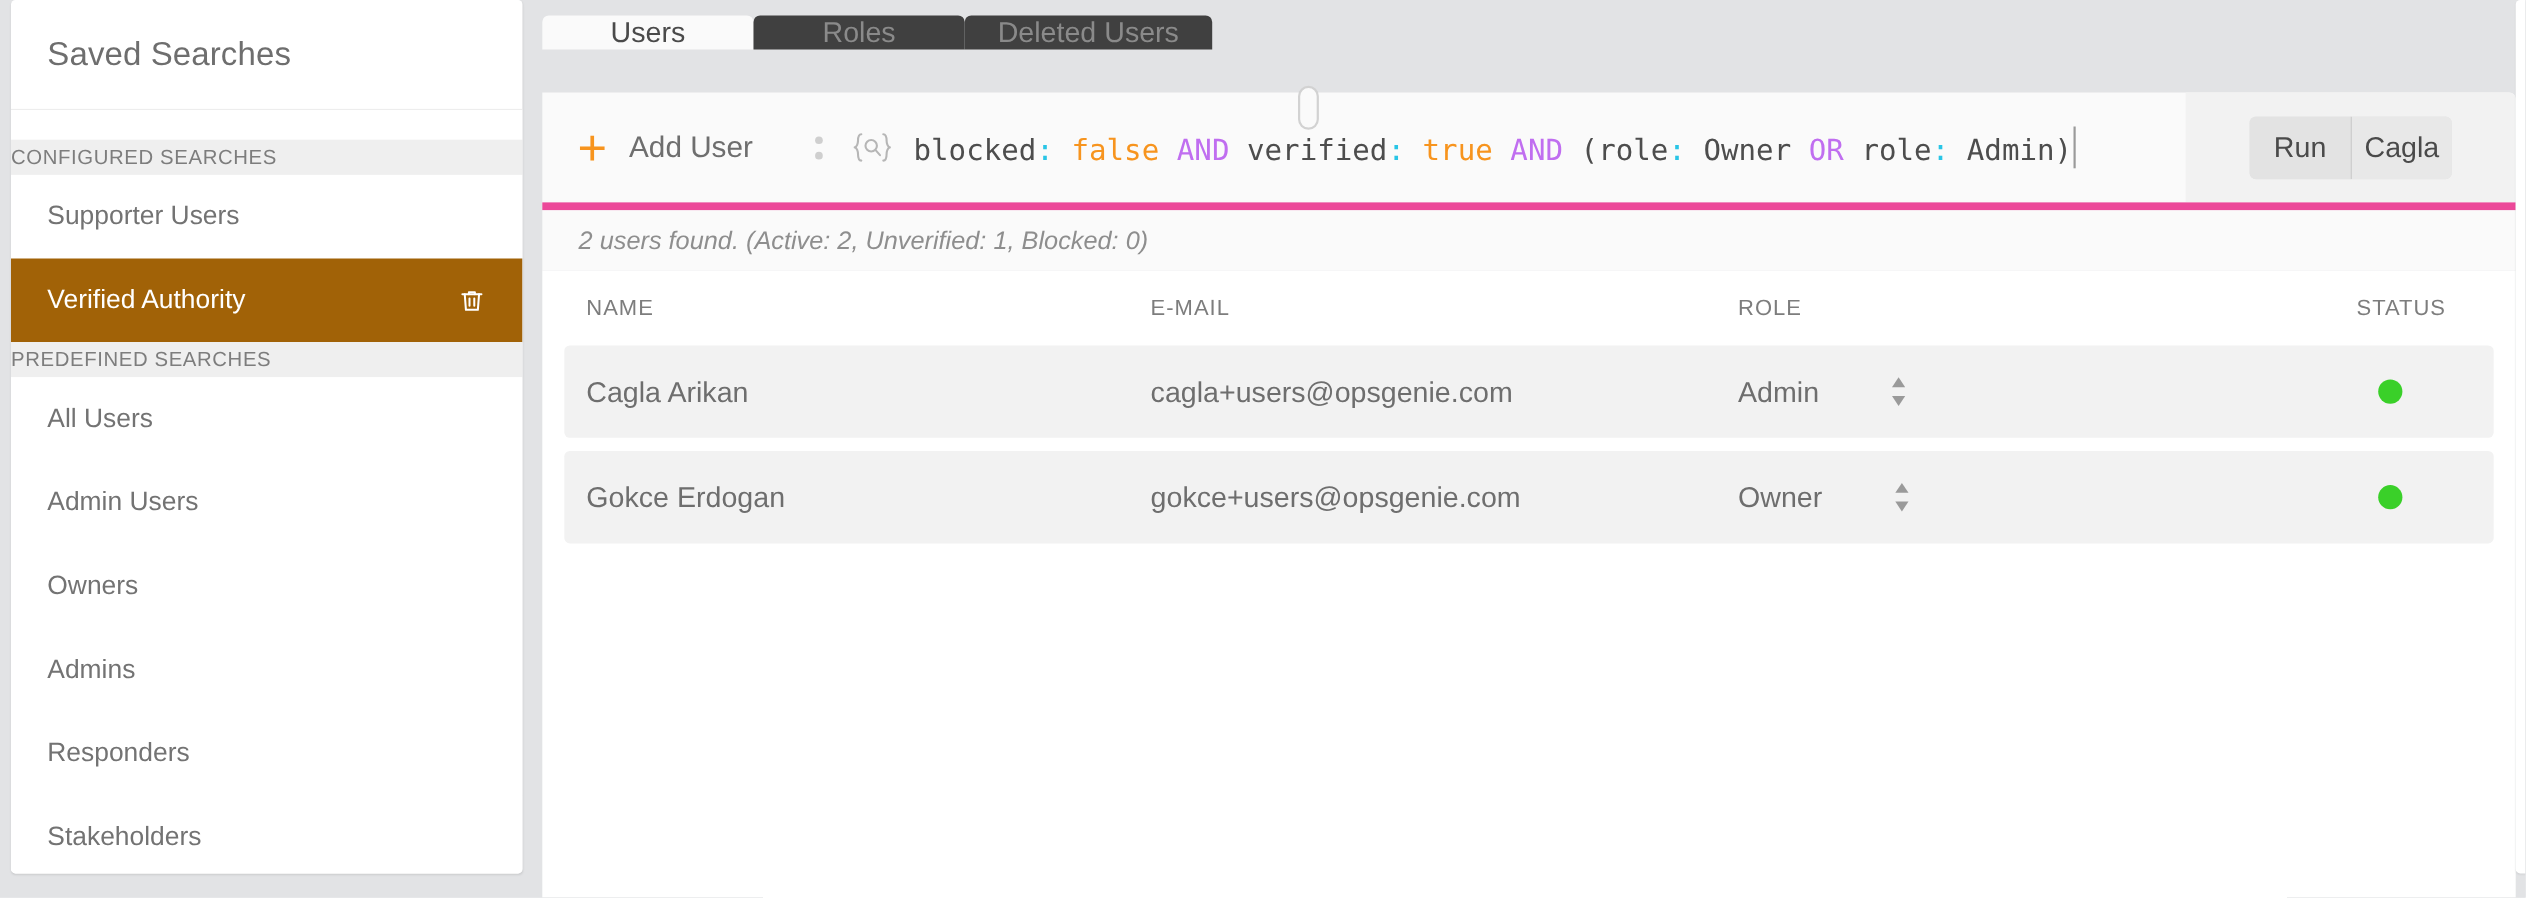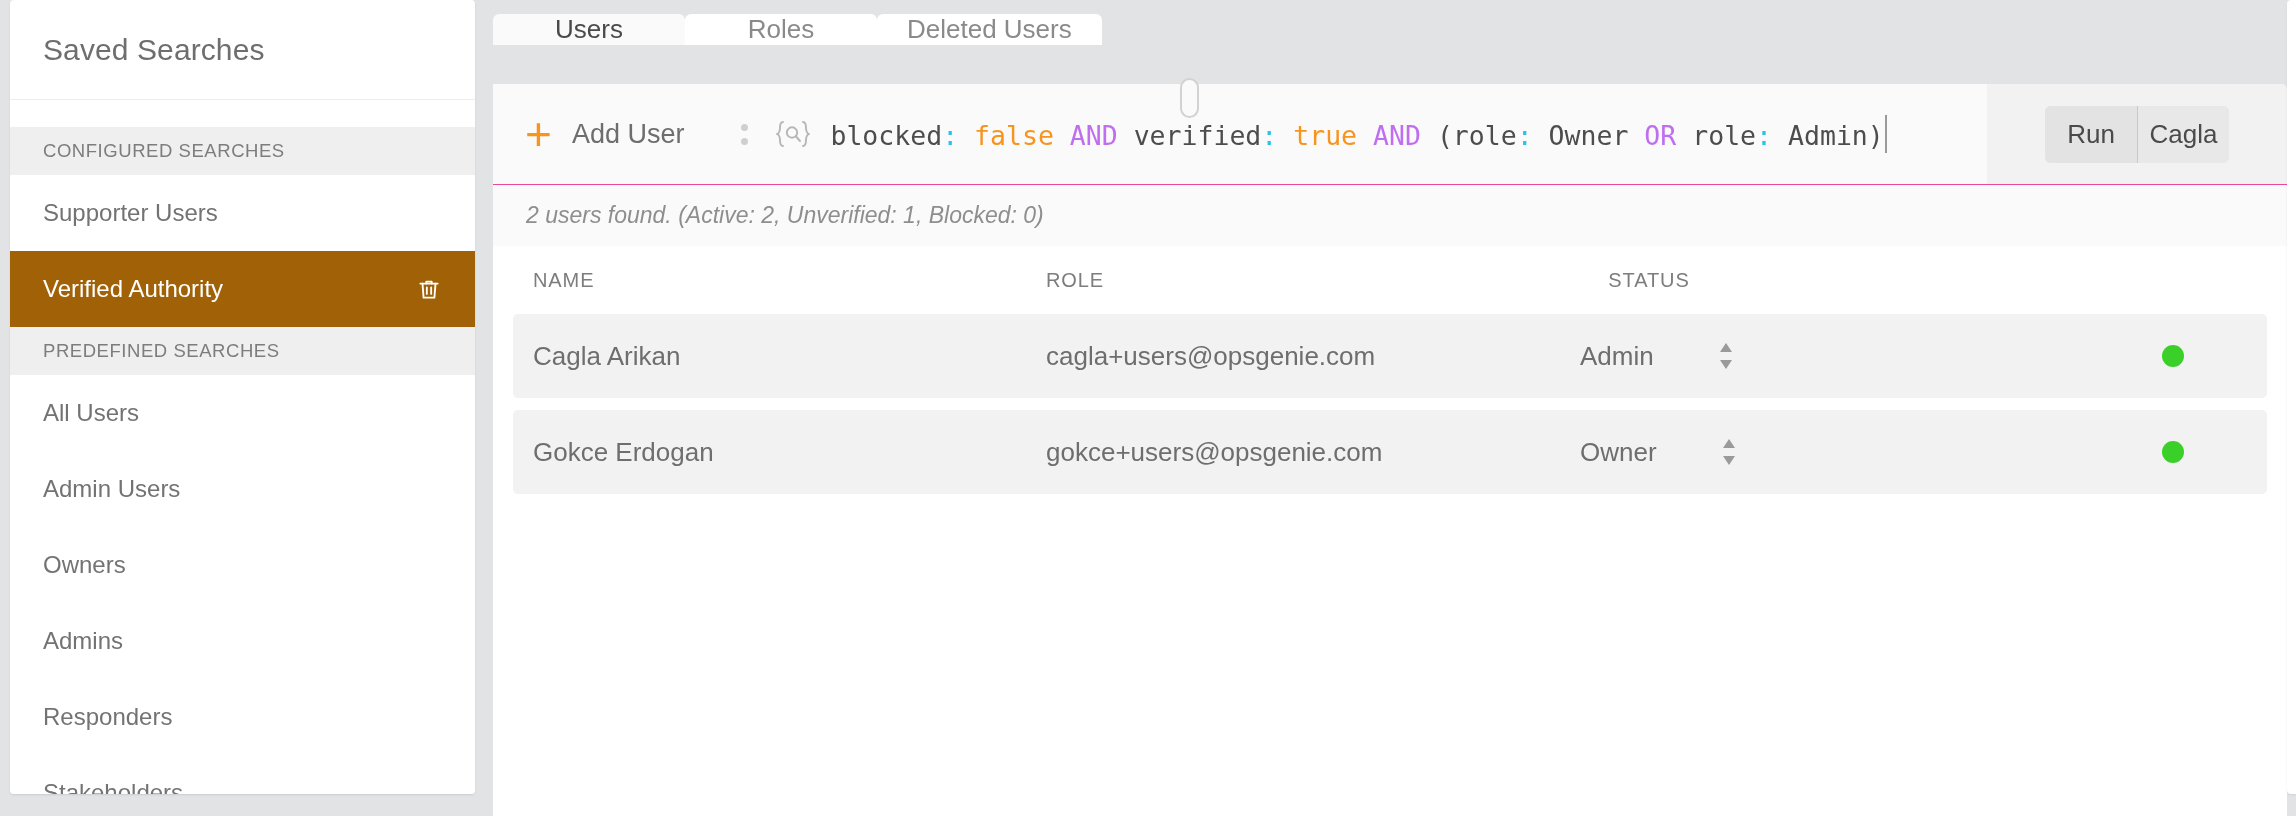--- a/index.html
+++ b/index.html
@@ -25,23 +25,22 @@
     height: 100px;
     display: flex; align-items: center;
     padding-left: 33px;
     font-size: 30px;
     color: #6e6e6e;
     border-bottom: 1px solid #ededed;
     letter-spacing: 0.1px;
   }
   .sidebar-gap { height: 27px; background: #fff; }
   .sidebar-section {
-    height: 48px;
-    display: flex; align-items: center;
-    padding-left: 33px;
+    height: 32px;
+    display: flex; align-items: center;
     background: #efefef;
     font-size: 18.5px;
     color: #7d7d7d;
     letter-spacing: 0.55px;
   }
   .sidebar-item {
     height: 76px;
     display: flex; align-items: center;
     padding: 0 33px;
     font-size: 24px;
@@ -67,21 +66,21 @@
   .tabbar {
     position: absolute; left: 0; top: 14px;
     width: 1904px; height: 84px;
     display: flex; align-items: flex-start;
   }
   .tab {
     min-width: 192px;
     display: flex; align-items: center; justify-content: center;
     font-size: 26px;
     color: #8a8a8a;
-    background: #ffffff;
+    background: #404040;
     border-radius: 6px 6px 0 0;
     cursor: pointer;
     padding: 0 30px;
   }
   .tab.active {
     background: #fafafa;
     color: #4a4a4a;
   }
 
   
@@ -178,21 +177,21 @@
   }
   .btn + .btn { border-left: 1px solid #c9c9c9; background:#e8e8e8; }
 
   
   .result-strip {
     position: absolute; left: 0; top: 184px;
     width: 1794px; height: 62px;
     background: #fafafa;
     display: flex; align-items: center;
     padding-left: 33px;
-    border-top: 1px solid #ec4899;
+    border-top: 7px solid #ec4899;
   }
   .result-text {
     font-size: 23px; font-style: italic; color: #8e8e8e;
   }
 
   
   .table-card {
     position: absolute; left: 0; top: 246px;
     width: 1794px; height: 570px;
     background: #ffffff;
@@ -343,20 +342,21 @@
       </div>
     </div>
 
     <div class="result-strip">
       <span class="result-text">2 users found. (Active: 2, Unverified: 1, Blocked: 0)</span>
     </div>
 
     <div class="table-card">
       <div class="thead">
         <div class="th col-name">NAME</div>
+        <div class="th col-email">E-MAIL</div>
         <div class="th col-role">ROLE</div>
         <div class="th col-status">STATUS</div>
       </div>
 
       <div class="row">
         <div class="td col-name">Cagla Arikan</div>
         <div class="td col-email">cagla+users@opsgenie.com</div>
         <div class="col-role">
           <span class="td">Admin</span>
           <span class="role-caret">

